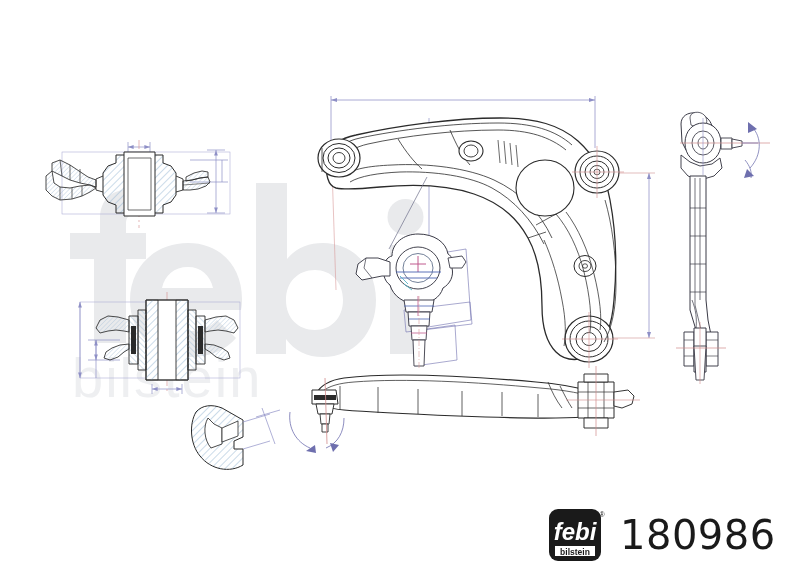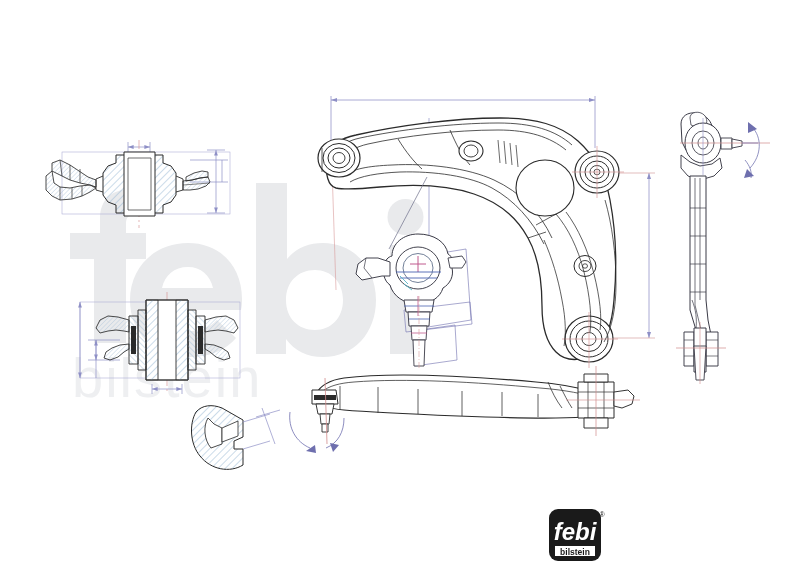--- a/index.html
+++ b/index.html
@@ -456,15 +456,16 @@
   </svg>
 
   <div id="footer">
     <svg id="brand-logo" viewBox="0 0 58 54">
       <rect x="1" y="1" width="52" height="52" rx="9" ry="9" fill="#1a1a1a"></rect>
       <text x="27" y="32" text-anchor="middle" font-family="'Liberation Sans', sans-serif" font-size="24" font-style="italic" font-weight="700" fill="#ffffff">febi</text>
       <rect x="7" y="38" width="40" height="10" fill="#ffffff"></rect>
       <text x="27" y="46.5" text-anchor="middle" font-family="'Liberation Sans', sans-serif" font-size="8.5" font-weight="700" fill="#1a1a1a">bilstein</text>
       <text x="54" y="9" text-anchor="middle" font-family="'Liberation Sans', sans-serif" font-size="7" fill="#1a1a1a">®</text>
     </svg>
+    <div id="part-number">180986</div>
   </div>
 
 </div>
 
 </body></html>

